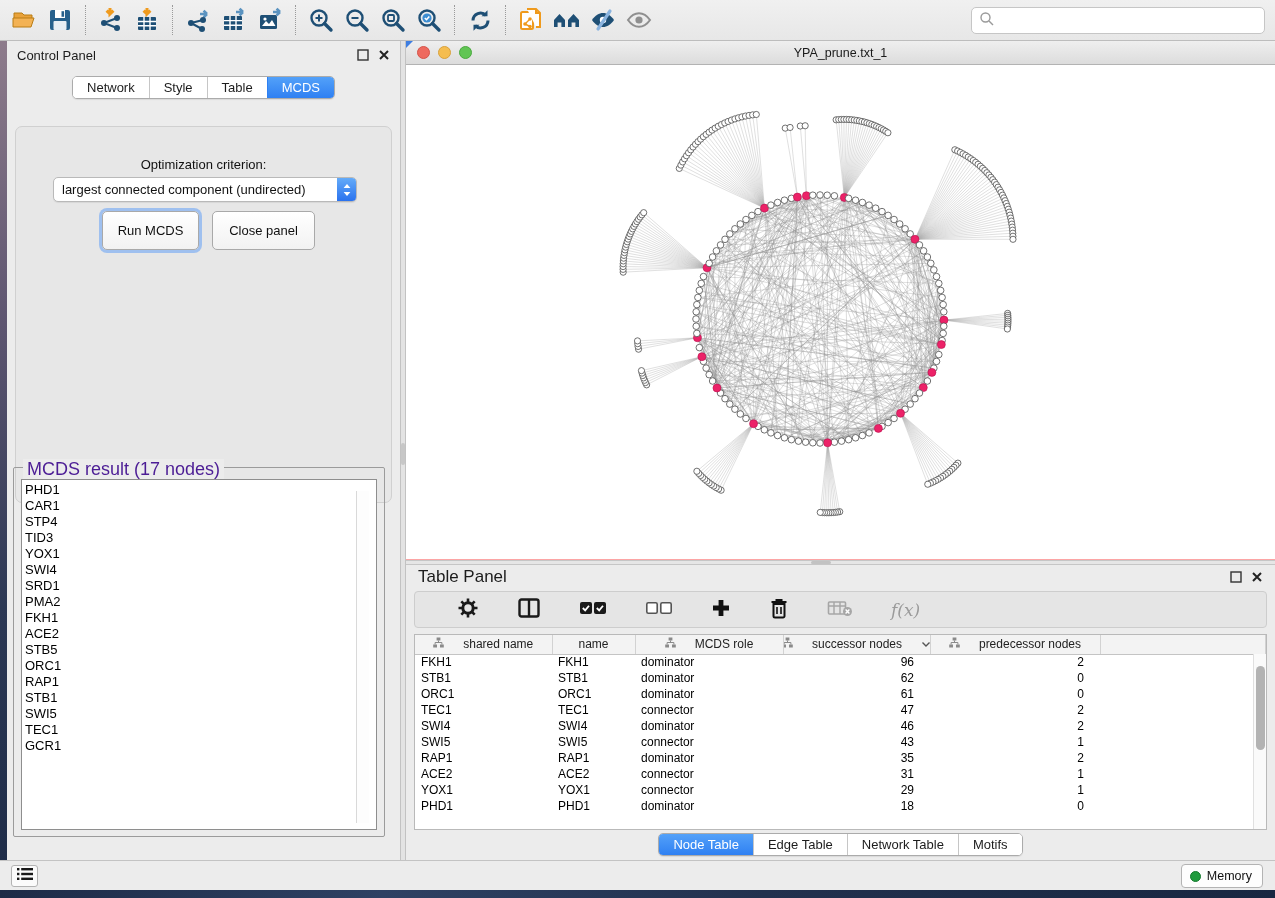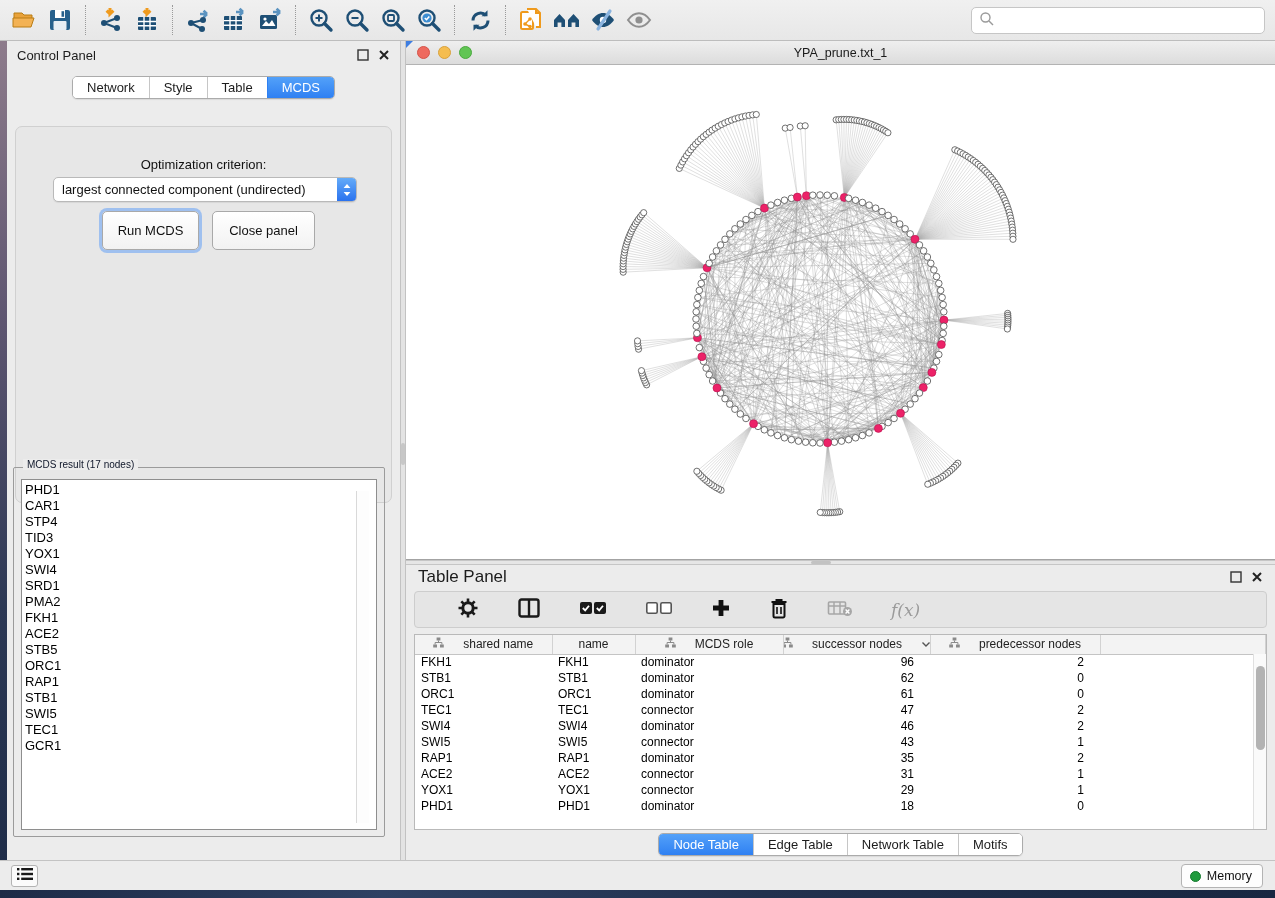--- a/index.html
+++ b/index.html
@@ -35,34 +35,34 @@
   #opt-label { position:absolute; left:0; top:30px; width:100%; text-align:center; font-size:13px; color:#111; }
   #opt-select { position:absolute; left:37px; top:50px; width:304px; height:25px; background:#fff; border:1px solid #b9b9b9; border-radius:5px; display:flex; align-items:center; font-size:13px; color:#111; box-shadow:0 1px 1px rgba(0,0,0,.07); }
   #opt-select .val { flex:1; padding-left:8px; white-space:nowrap; }
   #opt-stepper { width:19px; height:23px; margin:0; border-radius:0 4px 4px 0; background:linear-gradient(#64abf9,#2a72ee); display:flex; flex-direction:column; align-items:center; justify-content:center; gap:2px; }
   #opt-stepper svg { display:block; }
   .cp-btn { position:absolute; top:84px; height:39px; background:linear-gradient(#ffffff,#f2f2f2); border:1px solid #a9a9a9; border-radius:5px; font-size:13px; color:#111; display:flex; align-items:center; justify-content:center; }
   #run-btn { left:86px; width:97px; box-shadow:0 0 0 3px rgba(100,160,245,.55); }
   #close-btn { left:196px; width:103px; }
 
   #mcds-group { position:absolute; left:6px; top:426px; width:372px; height:370px; border:1px solid #9b9b9b; border-radius:2px; }
-  #mcds-legend { position:absolute; left:9px; top:-9px; background:#ececec; padding:0 4px; font-size:10px; color:#0f172a; }
+  #mcds-legend { position:absolute; left:9px; top:-9px; background:#ececec; padding:0 4px; font-size:18px; color:#4c1d95; }
   #mcds-list { position:absolute; left:7px; top:11px; right:7px; bottom:6px; background:#fff; border:1px solid #8e8e8e; overflow:hidden; }
   #mcds-list ul { list-style:none; padding:2px 0 0 3px; }
   #mcds-list li { font-size:13px; line-height:16px; color:#000; }
   #mcds-scroll { position:absolute; right:7px; top:11px; bottom:6px; width:13px; border-left:1px solid #d9d9d9; background:#fdfdfd; }
 
   
   #vsplit { position:absolute; left:400px; top:41px; width:6px; height:819px; background:#e3e3e3; border-left:1px solid #c2c2c2; border-right:1px solid #c2c2c2; }
   #vsplit .handle { position:absolute; left:0px; top:402px; width:4px; height:22px; background:#c7c7c7; border-radius:2px; }
   #hsplit { position:absolute; left:406px; top:560px; width:869px; height:5px; background:#e6e6e6; border-top:1px solid #c6c6c6; border-bottom:1px solid #c6c6c6; }
   #hsplit .handle { position:absolute; left:405px; top:0px; width:20px; height:3px; background:#c2c2c2; border-radius:2px; }
 
   
-  #net-frame { position:absolute; left:406px; top:41px; width:869px; height:519px; background:#a3a3a3; }
+  #net-frame { position:absolute; left:406px; top:41px; width:869px; height:519px; background:#fca5a5; }
   #net-titlebar { position:relative; height:24px; background:linear-gradient(#efefef,#dcdcdc); border-bottom:1px solid #b3b3b3; display:flex; align-items:center; }
   #traffic { display:flex; gap:8px; padding-left:11px; }
   .light { width:13px; height:13px; border-radius:50%; }
   .light.r { background:#ee6a5f; border:1px solid #d55449; }
   .light.y { background:#f5bd4f; border:1px solid #d8a13c; }
   .light.g { background:#61c554; border:1px solid #4aa93f; }
   #net-title { position:absolute; left:0; width:100%; text-align:center; font-size:12.5px; color:#1a1a1a; }
   #net-corner { position:absolute; left:0; top:0; width:0; height:0; border-left:7px solid #3e7ee1; border-bottom:7px solid transparent; z-index:3; }
   #net-canvas { position:relative; width:869px; height:494px; background:#fff; }
 

